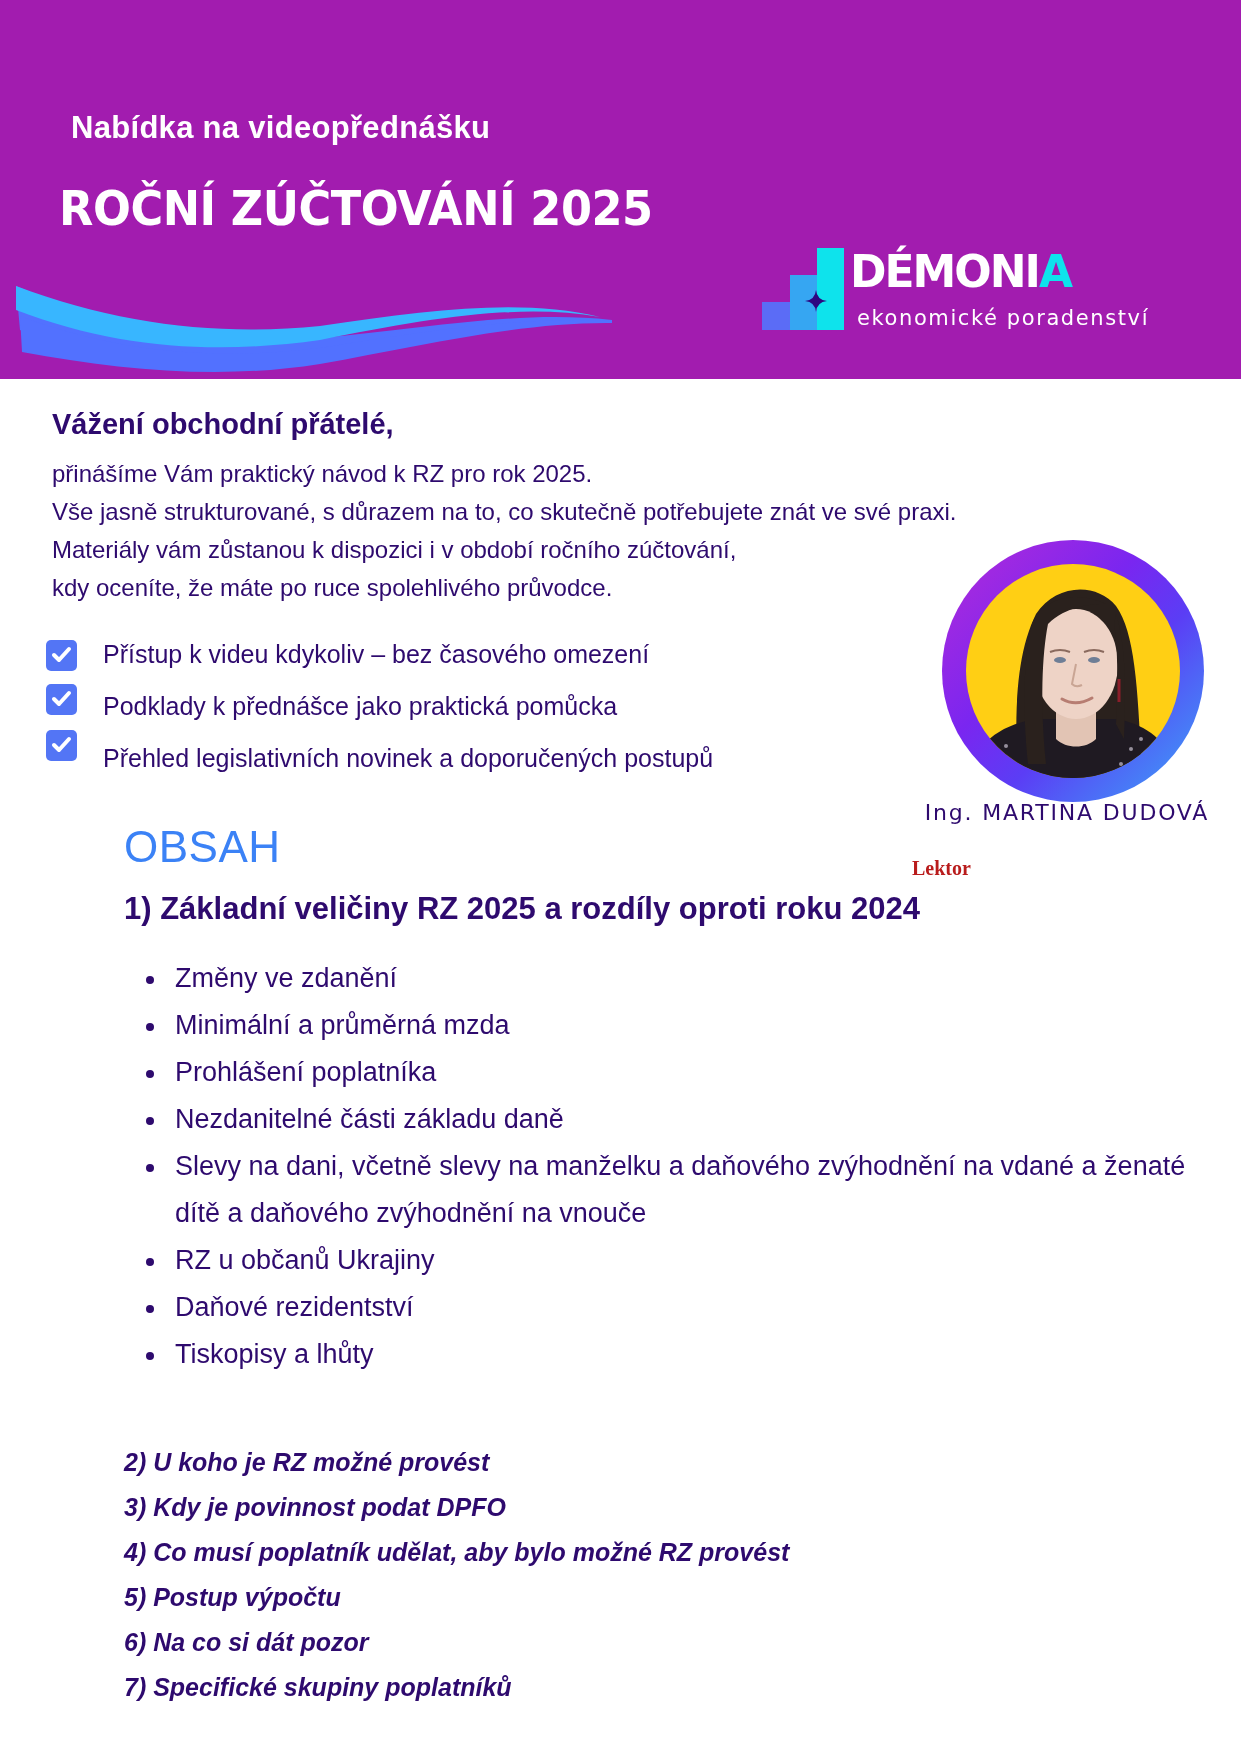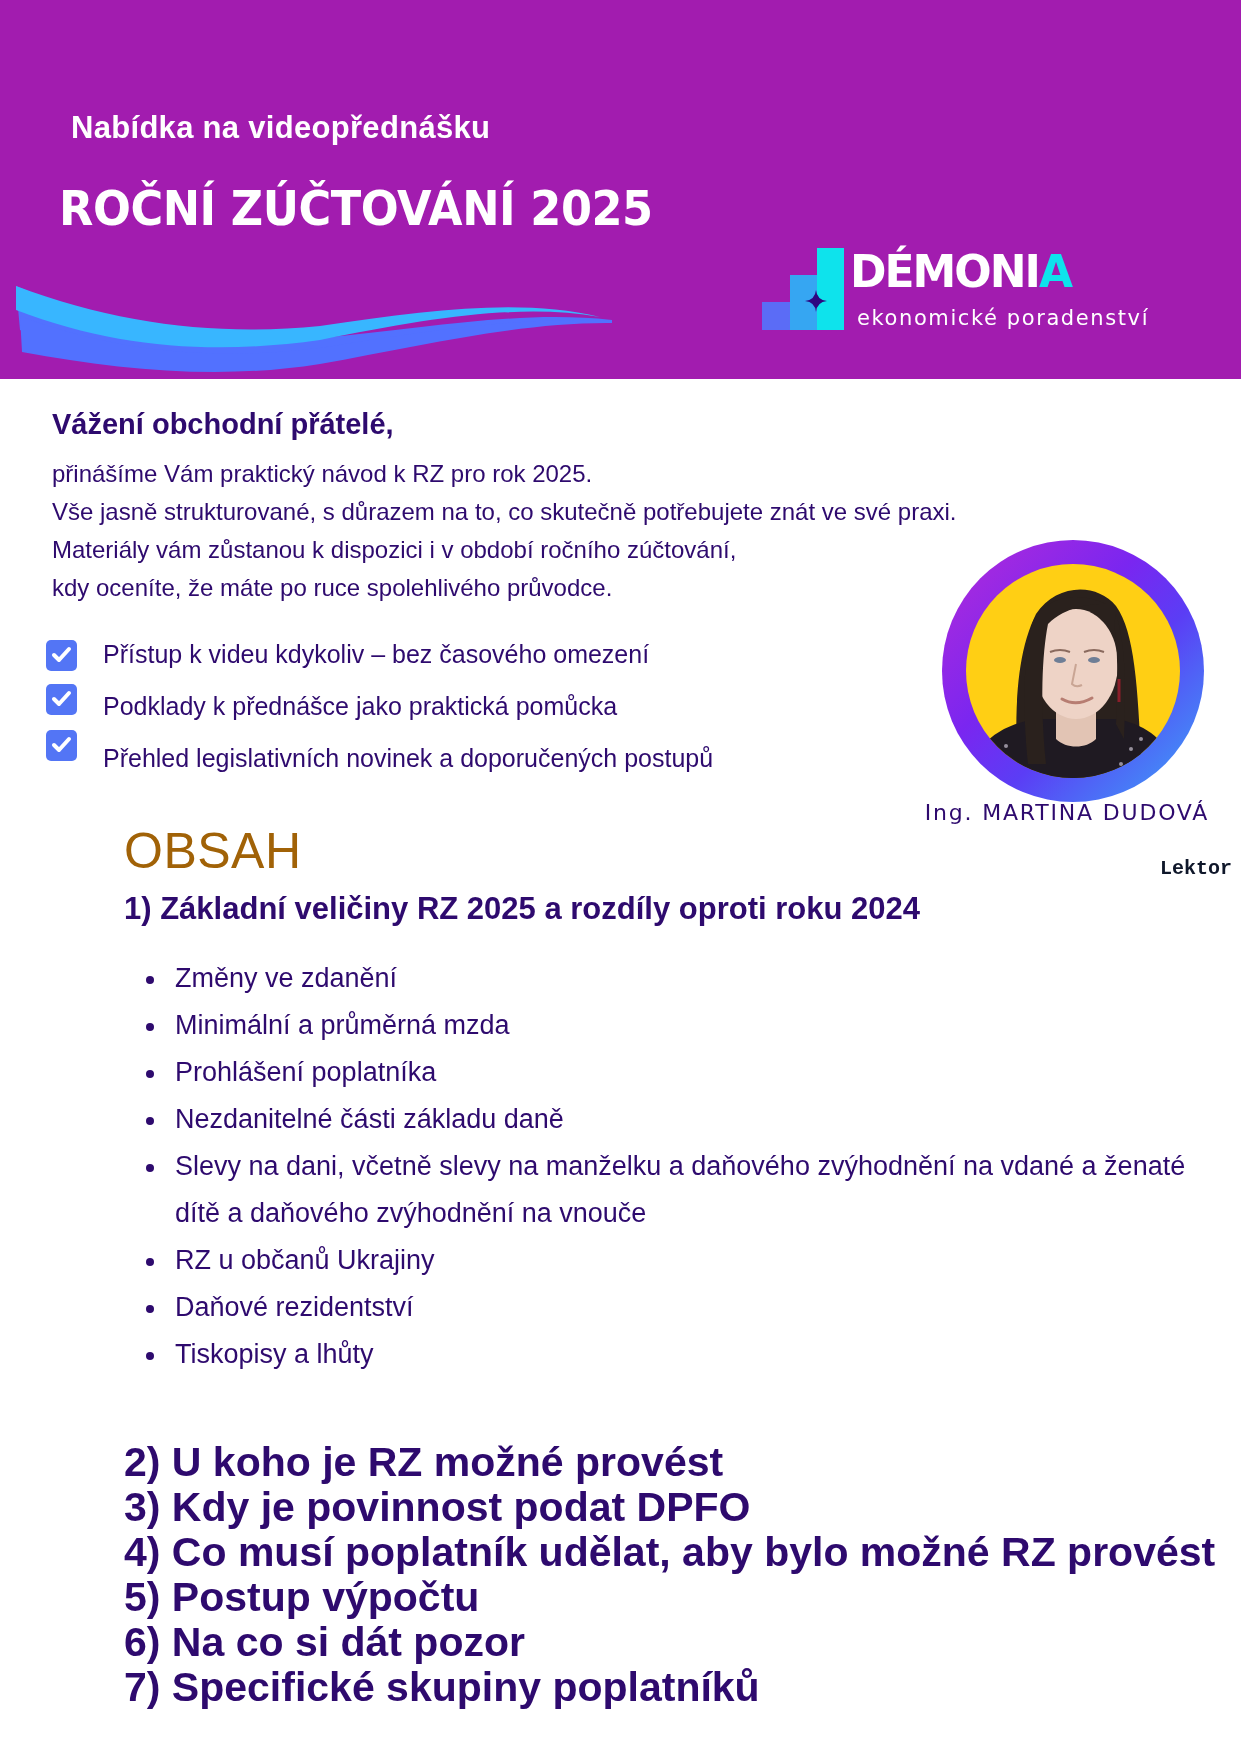--- a/index.html
+++ b/index.html
@@ -28,29 +28,29 @@
   .checklist { position: absolute; left: 46px; top: 638px; }
   .check-row { position: relative; height: 30px; margin-bottom: 26px; }
   .check-box { position: absolute; left: 0; top: 2px; width: 31px; height: 31px; background: #5375F5; border-radius: 5px; }
   .check-box svg { position: absolute; left: 5px; top: 6px; }
   .check-label { position: absolute; left: 57px; top: 2px; font-size: 25px; color: #2E0A6E; white-space: nowrap; text-align: center; }
   
   .photo-ring { position: absolute; left: 942px; top: 540px; width: 262px; height: 262px; border-radius: 50%;
     background: linear-gradient(135deg, #B52BD9 0%, #7A26F0 40%, #5B3DF5 60%, #3AA8F8 100%); }
   .photo-inner { position: absolute; left: 24px; top: 24px; width: 214px; height: 214px; border-radius: 50%; background: #FFCF14; overflow: hidden; }
   .lector-name { position: absolute; left: 912px; top: 800px; width: 310px; text-align: center; font-family: "DejaVu Sans", sans-serif; font-size: 22px; color: #2E0A6E; letter-spacing: 1.8px; white-space: nowrap; }
-  .lector-role { position: absolute; left: 912px; top: 857px; width: 320px; text-align: right; font-family: Liberation Mono, monospace; font-size: 20px; font-weight: bold; color: #0f172a; }
+  .lector-role { position: absolute; left: 912px; top: 857px; width: 320px; text-align: left; font-family: Liberation Serif, serif; font-size: 20px; font-weight: bold; color: #b91c1c; }
   
-  .obsah { position: absolute; left: 124px; top: 822px; font-size: 50px; color: #a16207; letter-spacing: 0.5px; }
+  .obsah { position: absolute; left: 124px; top: 822px; font-size: 44px; color: #3b82f6; letter-spacing: 0.5px; }
   .section1 { position: absolute; left: 124px; top: 891px; font-size: 31px; font-weight: bold; color: #2E0A6E; white-space: nowrap; }
   .bullets { position: absolute; left: 146px; top: 955px; margin: 0; padding: 0; list-style: none; }
   .bullets li { position: relative; font-size: 27px; line-height: 47px; padding-left: 29px; color: #2E0A6E; width: 1030px; }
   .bullets li::before { content: ""; position: absolute; left: 0; top: 21px; width: 8px; height: 8px; border-radius: 50%; background: #2E0A6E; }
   .sections { position: absolute; left: 124px; top: 1440px; }
-  .sections div { font-size: 41px; font-weight: bold; line-height: 45px; color: #2E0A6E; white-space: nowrap; }
+  .sections div { font-size: 25px; font-weight: bold; line-height: 45px; color: #2E0A6E; white-space: nowrap; font-style: italic; }
 </style>
 </head>
 <body>
 
 <div class="header">
   <div class="subtitle">Nabídka na videopřednášku</div>
   <div class="title">ROČNÍ ZÚČTOVÁNÍ 2025</div>
 
   <svg class="wave" width="700" height="110" viewBox="0 0 700 110">
     <path d="M16 16 C 120 60, 220 75, 320 68 C 430 58, 520 40, 612 50 L 612 52 C 520 48, 430 70, 320 84 C 220 97, 120 95, 20 60 Z" fill="#5271FF"></path>

